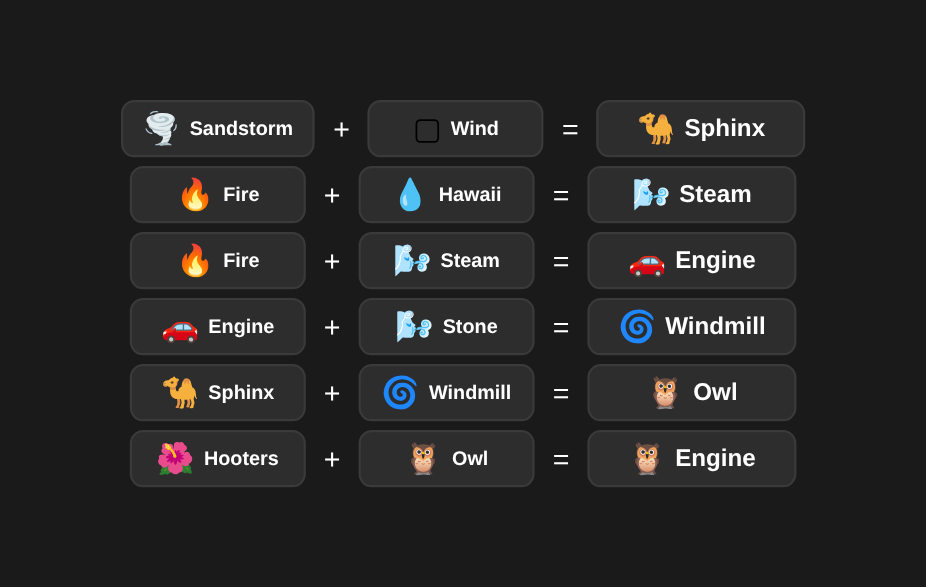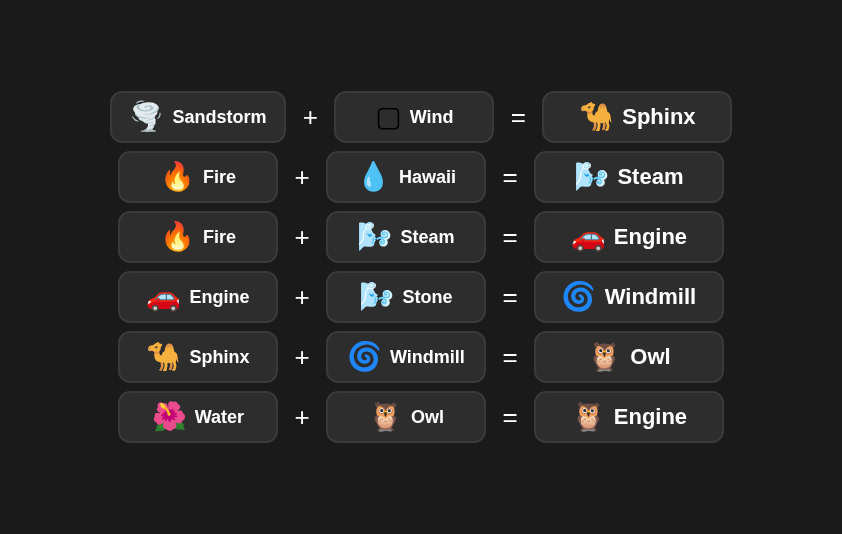--- a/index.html
+++ b/index.html
@@ -159,21 +159,21 @@
       </div>
       <span class="operator">=</span>
       <div class="result-box">
         <span class="emoji">🦉</span>
         <span class="label">Owl</span>
       </div>
     </div>
     <div class="row">
       <div class="element-box">
         <span class="emoji">🌺</span>
-        <span class="label">Water</span>
+        <span class="label">Hooters</span>
       </div>
       <span class="operator">+</span>
       <div class="element-box">
         <span class="emoji">🦉</span>
         <span class="label">Owl</span>
       </div>
       <span class="operator">=</span>
       <div class="result-box">
         <span class="emoji">🦉</span>
         <span class="label">Engine</span>

